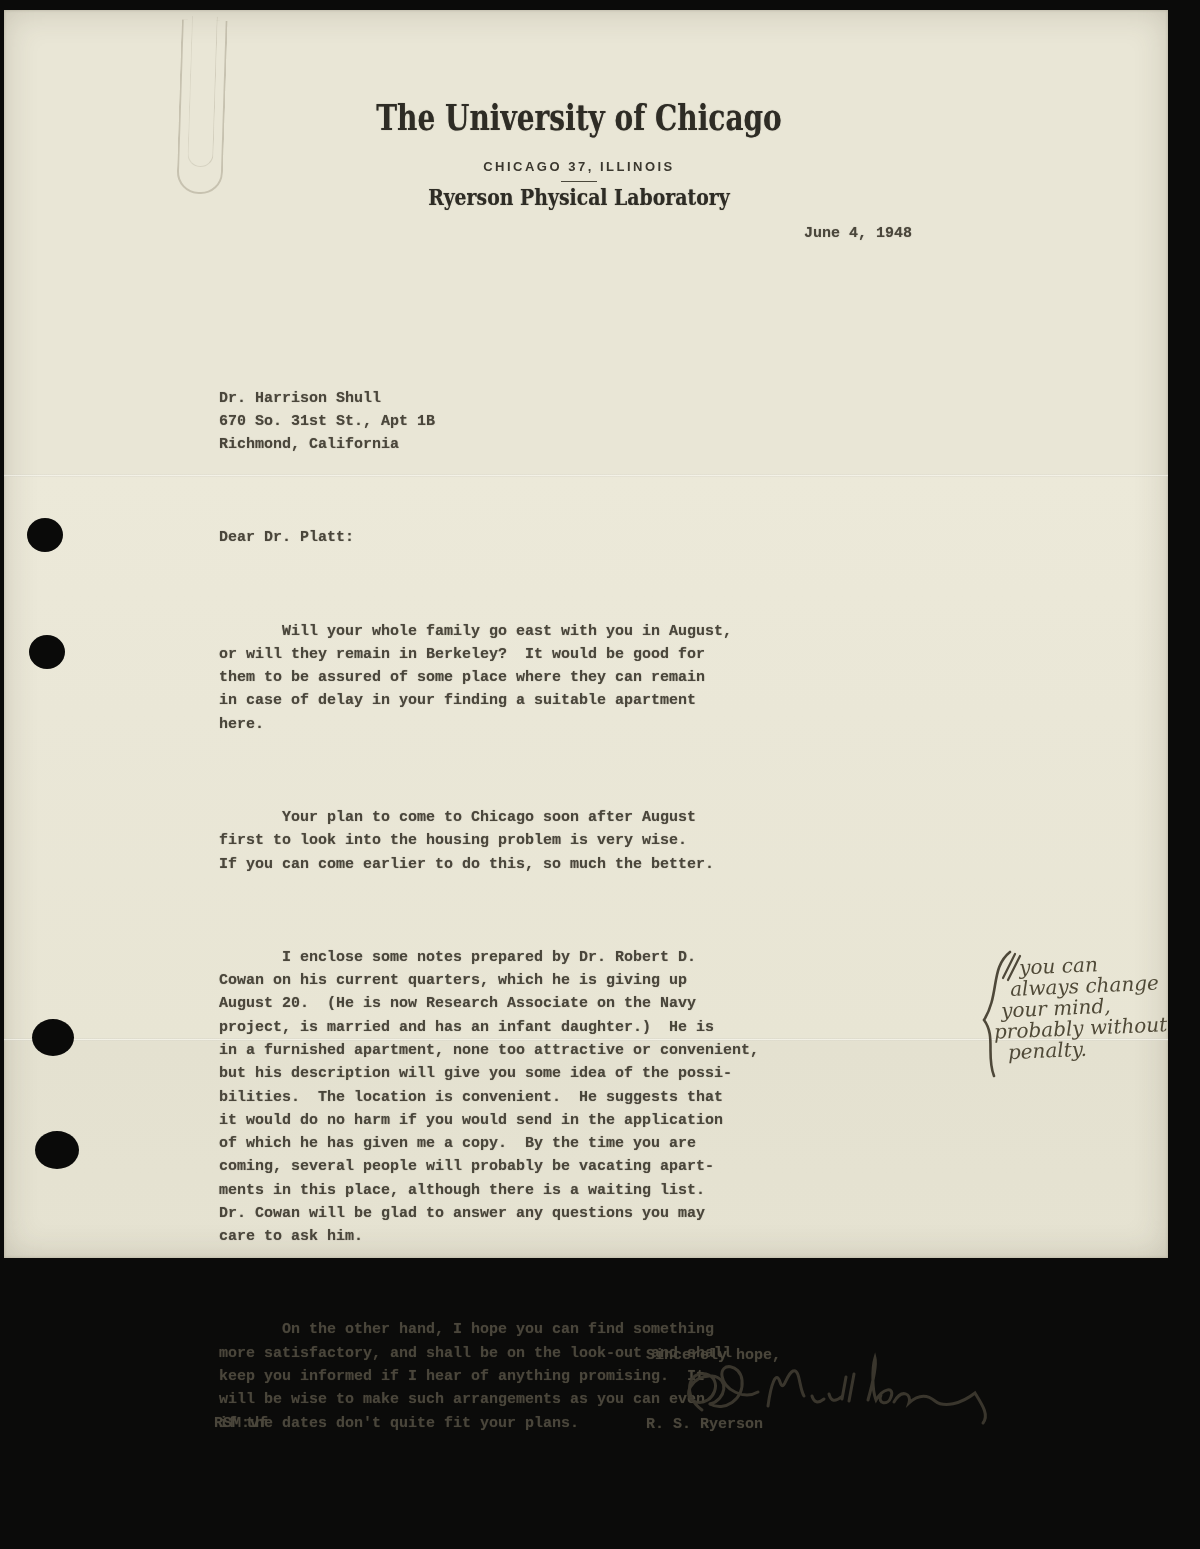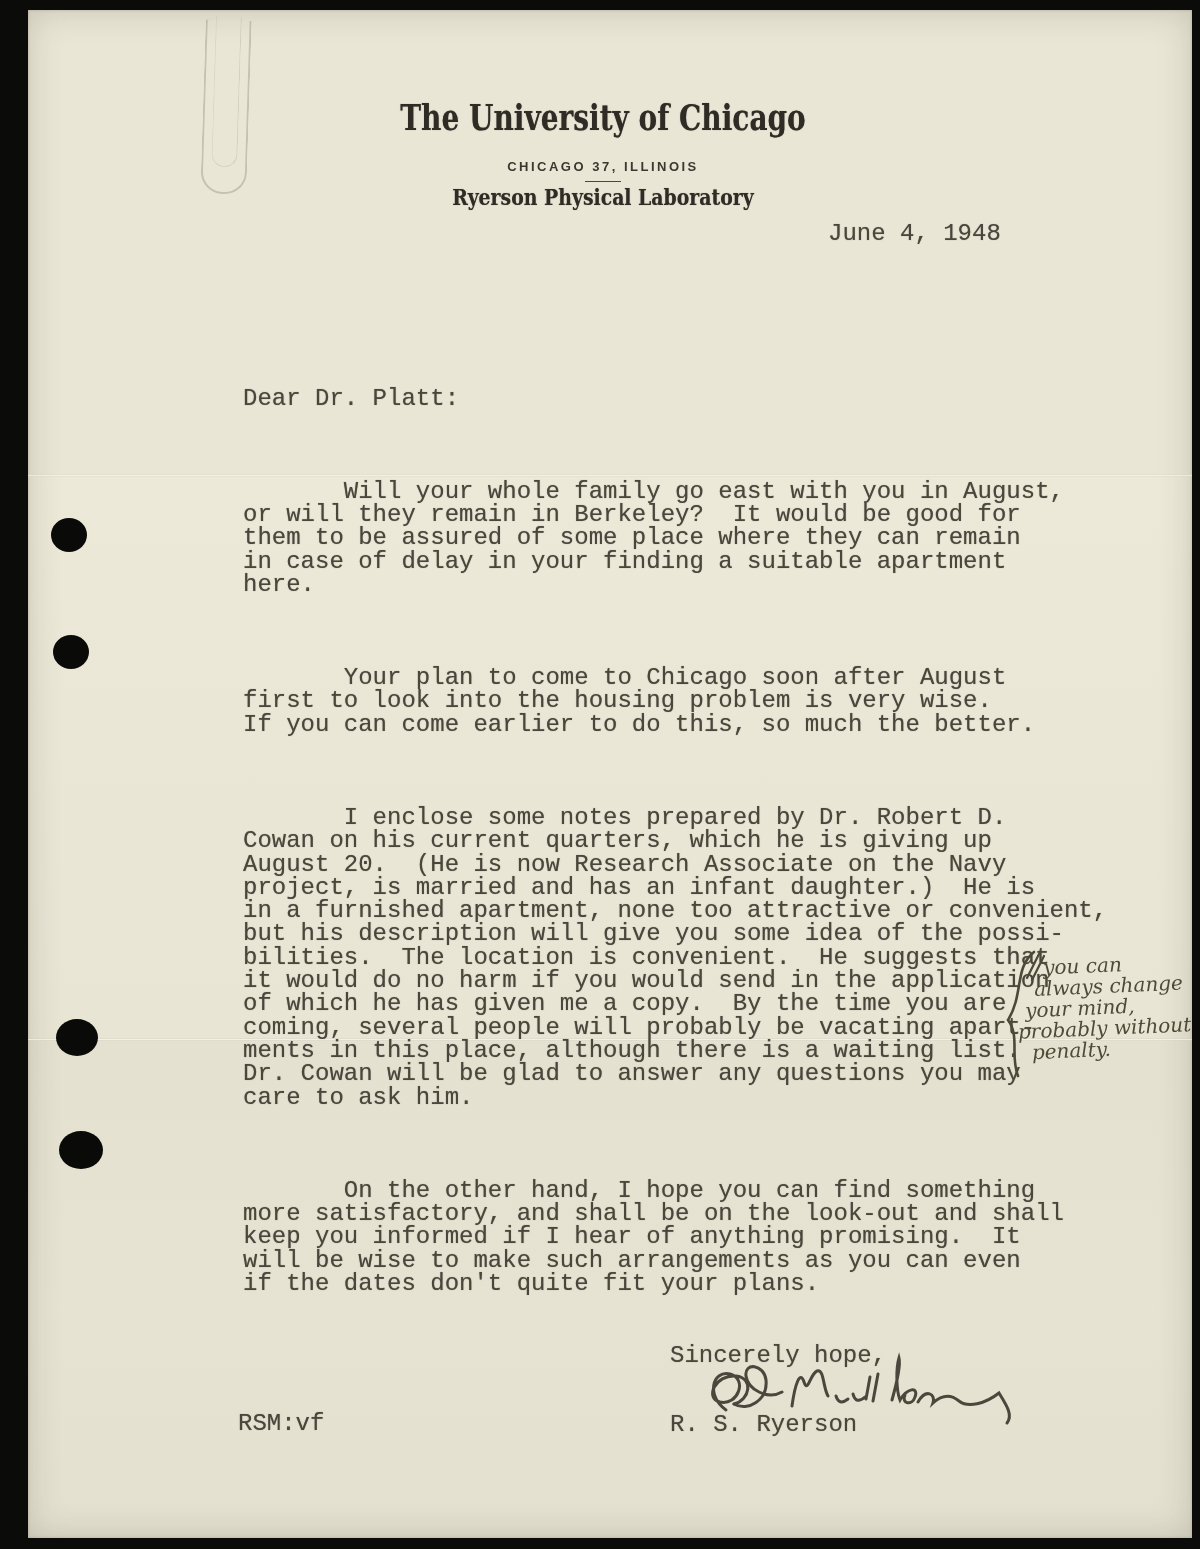--- a/index.html
+++ b/index.html
@@ -4,21 +4,21 @@
 <style>
   html,body{margin:0;padding:0;}
   body{
     width:1200px;height:1549px;
     background:#0b0b0a;
     position:relative;
     overflow:hidden;
     font-family:"Liberation Mono", monospace;
   }
   .paper{
-    position:absolute;left:28px;top:10px;width:1164px;height:1528px;
+    position:absolute;left:4px;top:10px;width:1164px;height:1248px;
     background:linear-gradient(180deg,
       #e9e6d6 0px,#e9e6d6 464px,
       #ece9d9 467px,#eae7d7 700px,
       #e8e5d4 1028px,#e4e1d0 1032px,
       #e6e3d2 1300px,#e3e0cf 100%);
     box-shadow:inset 0 0 34px rgba(70,62,44,0.20), inset 0 0 3px rgba(70,62,44,0.25);
   }
   
   .hole{position:absolute;background:#0a0a09;border-radius:50%;}
   .hole.h1{left:23px;top:508px;width:36px;height:34px;}
@@ -51,22 +51,22 @@
     letter-spacing:2.5px;color:#3b382f;font-weight:bold;
   }
   .lh-rule{width:36px;height:0;border-top:1.5px solid #4a473b;margin:7px auto 0 auto;}
   .lh-dept{
     font-family:"DejaVu Serif", serif;font-weight:bold;font-size:23px;line-height:24px;margin-top:3px;
     transform:scaleX(0.82);transform-origin:center;text-shadow:0 0 1px rgba(46,44,37,0.55);
   }
   
   .typed{
     font-family:"Liberation Mono", monospace;
-    font-weight:400;
-    font-size:24px;line-height:23.3px;
+    font-weight:700;
+    font-size:15px;line-height:23.3px;
     color:#4a463b;
     text-shadow:0 0 1px rgba(74,70,59,0.55);
     white-space:pre;
   }
   .dateline{position:absolute;left:800px;top:212px;}
   .letter-flow{position:absolute;left:215px;top:330px;width:860px;}
   .letter-flow pre{margin:0 0 23.3px 0;font:inherit;color:inherit;text-shadow:inherit;white-space:pre;}
   .valediction{position:absolute;left:642px;top:1334px;}
   .typed-name{position:absolute;left:642px;top:1403px;}
   .typist-ref{position:absolute;left:210px;top:1402px;}
@@ -97,20 +97,23 @@
   <div class="letterhead">
     <div class="lh-university">The University of Chicago</div>
     <div class="lh-city">CHICAGO 37, ILLINOIS</div>
     <div class="lh-rule"></div>
     <div class="lh-dept">Ryerson Physical Laboratory</div>
   </div>
 
   <div class="typed dateline">June 4, 1948</div>
 
   <div class="letter-flow typed">
+    <pre>Dr. Harrison Shull
+670 So. 31st St., Apt 1B
+Richmond, California</pre>
     <pre>Dear Dr. Platt:</pre>
     <pre>       Will your whole family go east with you in August,
 or will they remain in Berkeley?  It would be good for
 them to be assured of some place where they can remain
 in case of delay in your finding a suitable apartment
 here.</pre>
     <pre>       Your plan to come to Chicago soon after August
 first to look into the housing problem is very wise.
 If you can come earlier to do this, so much the better.</pre>
     <pre>       I enclose some notes prepared by Dr. Robert D.

